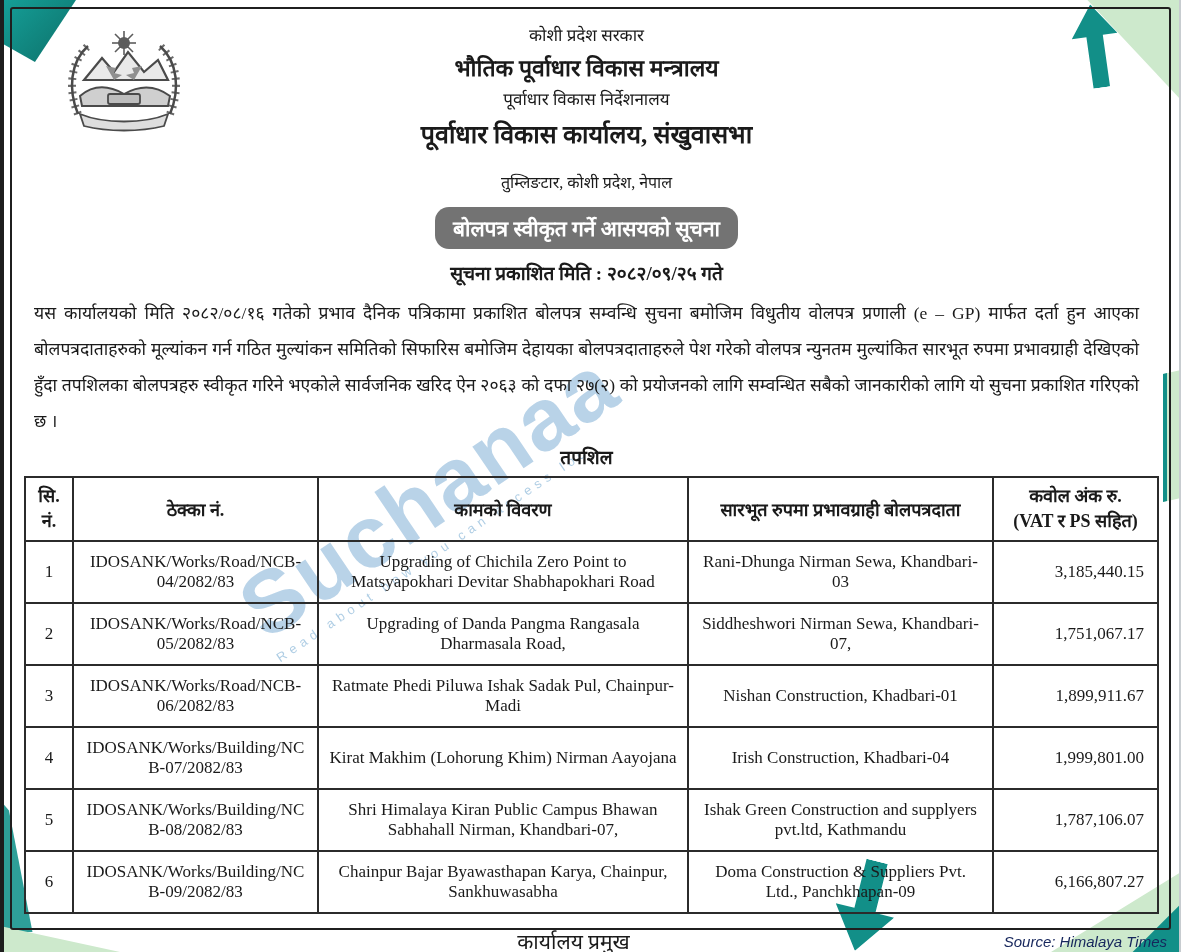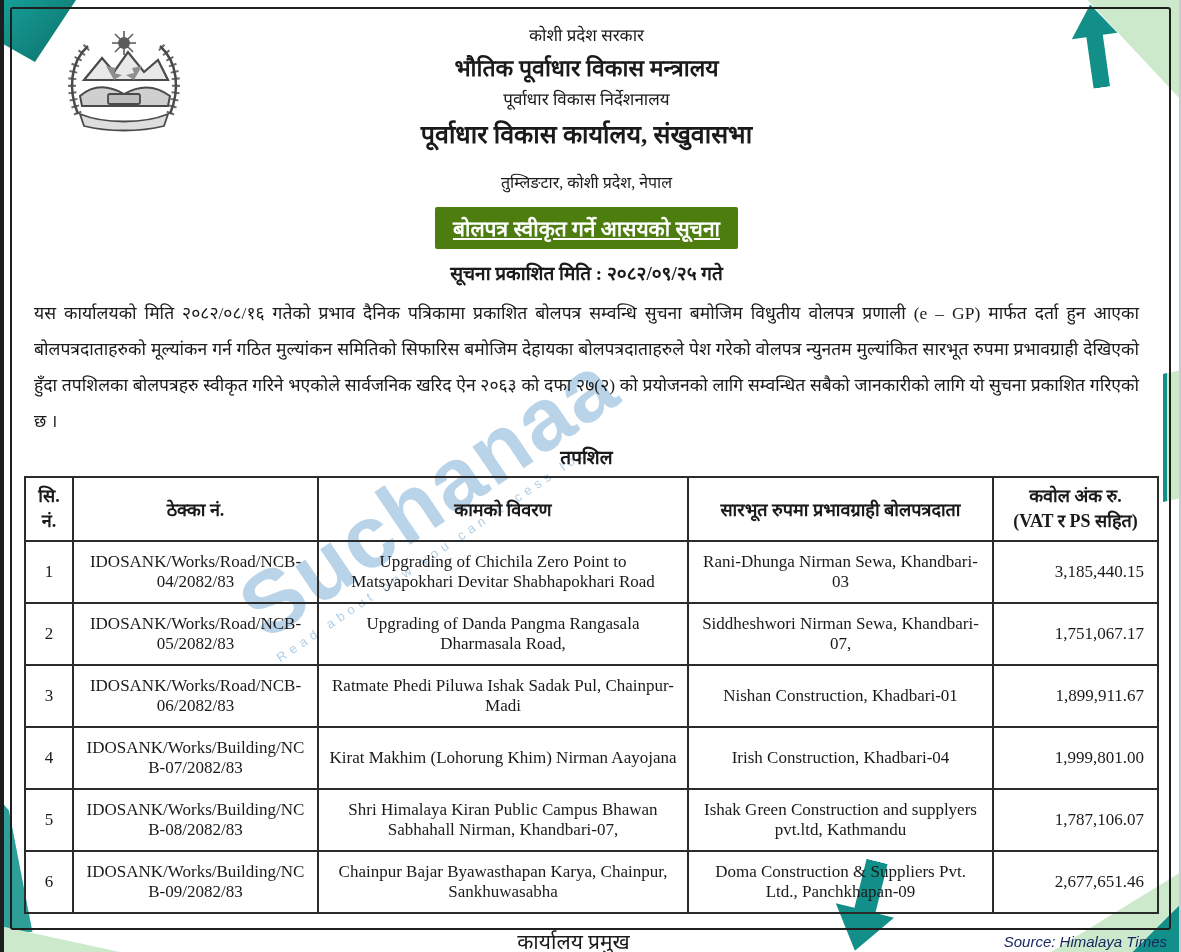--- a/index.html
+++ b/index.html
@@ -66,22 +66,22 @@
 
   .hdr { text-align:center; }
   .hdr-govt        { font-size:17px; margin-top:4px; }
   .hdr-ministry    { font-size:23px; font-weight:bold; margin-top:5px; }
   .hdr-directorate { font-size:17px; margin-top:4px; }
   .hdr-office      { font-size:25px; font-weight:bold; margin-top:6px; }
   .hdr-address     { font-size:16px; margin-top:21px; }
 
   .title-wrap { text-align:center; margin-top:14px; }
   .title-box {
-    display:inline-block; background:#4d7c0f; color:#ffffff;
-    font-size:21px; font-weight:bold; padding:7px 18px; border-radius:2px;text-decoration:underline;
+    display:inline-block; background:#737373; color:#ffffff;
+    font-size:21px; font-weight:bold; padding:7px 18px; border-radius:14px;
   }
 
   .published { text-align:center; font-size:19px; font-weight:bold; margin-top:11px; }
 
   .paragraph {
     margin:10px 10px 0 10px; font-size:17.5px; line-height:2.05;
     text-align:justify;
   }
 
   .caption { text-align:center; font-size:19px; font-weight:bold; margin:4px 0 6px 0; }
@@ -230,21 +230,21 @@
         <td>IDOSANK/Works/Building/NCB-08/2082/83</td>
         <td>Shri Himalaya Kiran Public Campus Bhawan Sabhahall Nirman, Khandbari-07,</td>
         <td>Ishak Green Construction and supplyers pvt.ltd, Kathmandu</td>
         <td class="amount">1,787,106.07</td>
       </tr>
       <tr>
         <td>6</td>
         <td>IDOSANK/Works/Building/NCB-09/2082/83</td>
         <td>Chainpur Bajar Byawasthapan Karya, Chainpur, Sankhuwasabha</td>
         <td>Doma Construction &amp; Suppliers Pvt. Ltd., Panchkhapan-09</td>
-        <td class="amount">2,677,651.46</td>
+        <td class="amount">6,166,807.27</td>
       </tr>
     </tbody>
   </table>
 
   <div class="signature">कार्यालय प्रमुख</div>
 </div>
 
 <div class="source">Source: Himalaya Times</div>
 
 </body></html>

